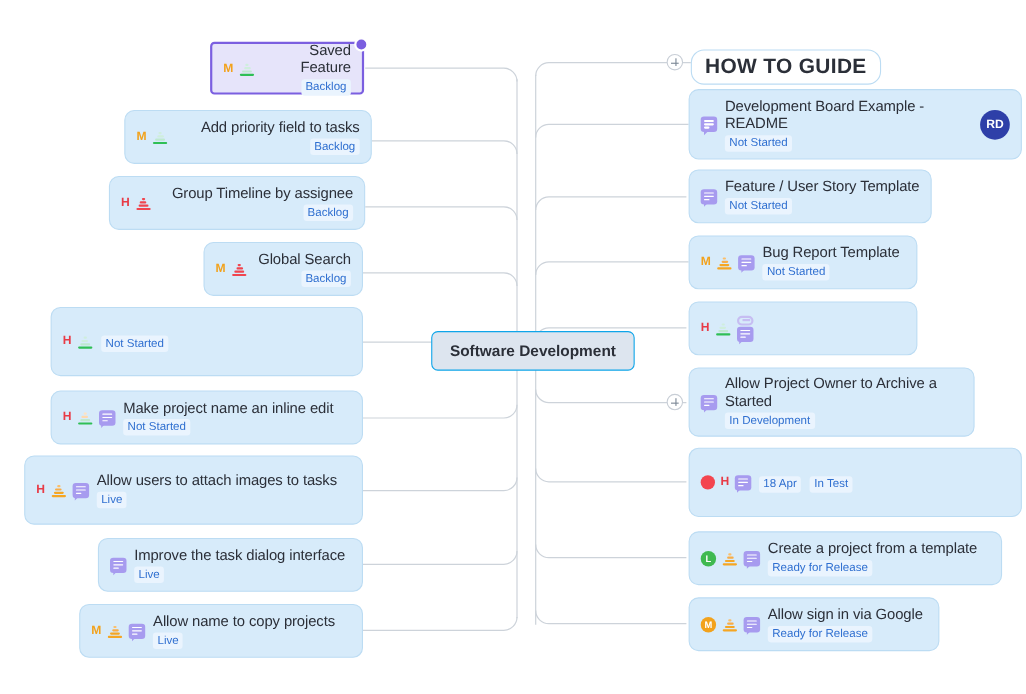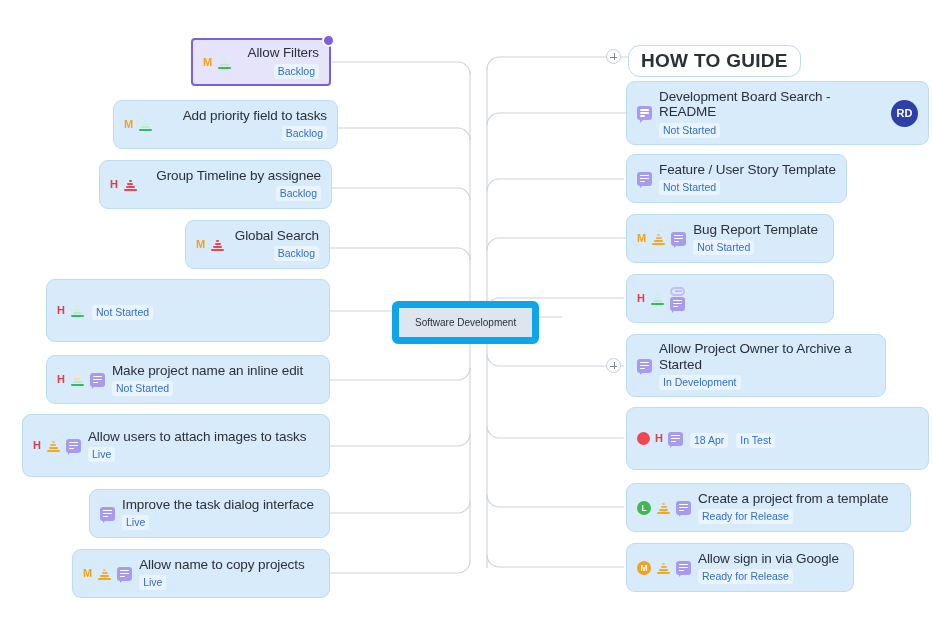--- a/index.html
+++ b/index.html
@@ -112,23 +112,23 @@
   
   .pill {
     position:absolute;
     background:#ffffff; border:1px solid #bcdcf3; border-radius:12px;
     padding:4px 12px; font-size:19px; color:#2b2f38; font-weight:600;
     letter-spacing:0.3px; cursor:pointer;
   }
   
   .root {
     position:absolute;
-    background:#dde5ef; border:7px solid #0ea5e9; border-radius:6px;
-    padding:9px 16px; font-size:10px; color:#2b2f38;
-    cursor:pointer; white-space:nowrap;
+    background:#dde5ef; border:1px solid #0ea5e9; border-radius:6px;
+    padding:9px 16px; font-size:14px; color:#2b2f38;
+    cursor:pointer; white-space:nowrap;font-weight:bold;
   }
   .expander {
     position:absolute; width:15px;height:15px;border-radius:50%;
     background:#fff;border:1px solid #c8ced6;cursor:pointer;
   }
   .expander:before,.expander:after{
     content:"";position:absolute;background:#7b8795;
   }
   .expander:before{ left:3px;top:6.5px;width:7px;height:1px; }
   .expander:after{ left:6.5px;top:3px;width:1px;height:7px; }
@@ -177,21 +177,21 @@
     <div class="icons">
       <span class="prio m">M</span>
       <span class="cone">
         <i style="background:#cfeedd"></i>
           <i style="background:#cfeedd"></i>
           <i style="background:#bfe9cf"></i>
           <i style="background:#2fbf55"></i>
       </span>
     </div>
     <div class="body">
-      <div class="title">Allow Filters</div>
+      <div class="title">Saved Feature</div>
       <div class="badges">
         <span class="badge">Backlog</span>
       </div>
     </div>
     <span class="handle"></span>
   </div>
 
   <div class="node ta-r" style="left:113px; top:100px; width:225px; height:49px;">
     <div class="icons">
       <span class="prio m">M</span>
@@ -355,21 +355,21 @@
 
   <div class="node" style="left:626px; top:81px; width:303px; height:64px;">
     <div class="icons">
       <span class="bubble">
         <span></span>
           <span></span>
           <span></span>
       </span>
     </div>
     <div class="body">
-      <div class="title">Development Board Search - README</div>
+      <div class="title">Development Board Example - README</div>
       <div class="badges">
         <span class="badge">Not Started</span>
       </div>
     </div>
     <div class="avatar">RD</div>
   </div>
 
   <div class="node" style="left:626px; top:154px; width:221px; height:49px;">
     <div class="icons">
       <span class="bubble">

